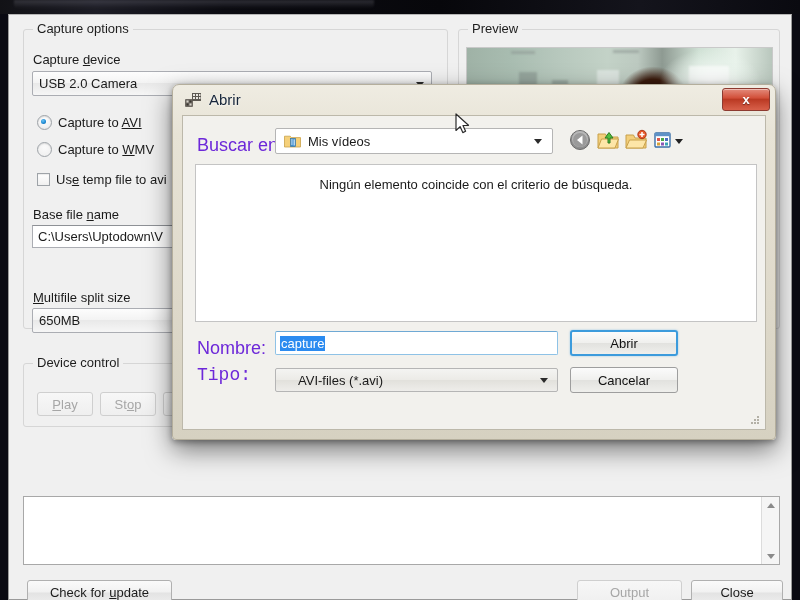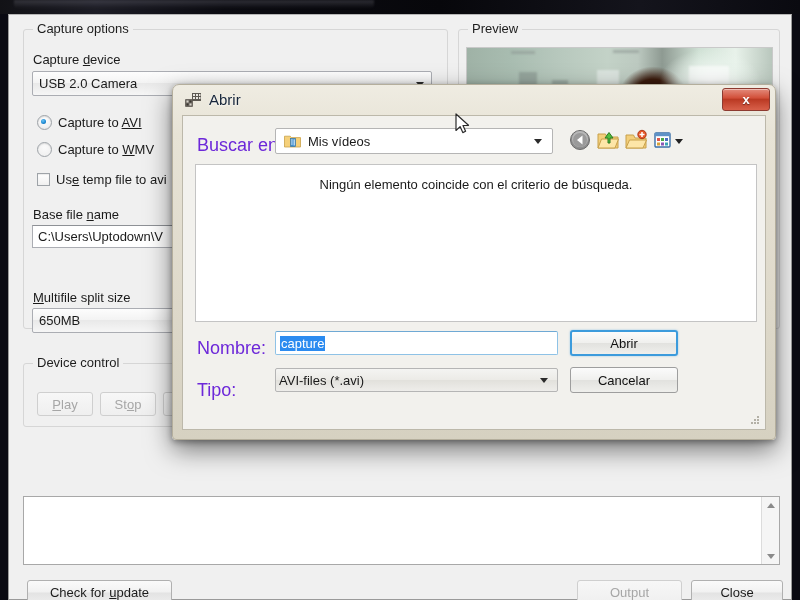--- a/index.html
+++ b/index.html
@@ -252,21 +252,21 @@
     font-size: 13px;
   }
   .sel-text {
     background: #2b8bf0; color: #ffffff; padding: 0 1px;
   }
   .dlg-combo {
     position: absolute; box-sizing: border-box;
     border: 1px solid #b5b5b5; border-radius: 2px;
     background: linear-gradient(180deg,#f4f4f2 0%,#ecebe7 48%,#e2e1dc 52%,#eeedea 100%);
     display: flex; align-items: center;
-    padding-left: 3px; font-size: 13px; color: #1a1a1a;
+    padding-left: 22px; font-size: 13px; color: #1a1a1a;
   }
   .dlg-combo .arrow {
     position: absolute; right: 9px; top: 50%; margin-top: -2px;
     width:0;height:0;border-left:4px solid transparent;border-right:4px solid transparent;border-top:5px solid #2b2b2b;
   }
   .dlg-btn {
     position: absolute; box-sizing: border-box;
     border: 1px solid #9e9e9e; border-radius: 3px;
     background: linear-gradient(180deg,#fbfbfb 0%,#f0f0ee 48%,#e2e2df 52%,#efefec 100%);
     font-size: 13px; color: #111111;
@@ -467,21 +467,21 @@
       </div>
 
       <div class="dlg-label" style="left:14px; top:222px;">Nombre:</div>
       <div class="dlg-textbox" style="left:92px; top:215px; width:283px; height:24px;">
         <span class="sel-text">capture</span>
       </div>
       <div class="dlg-btn default" style="left:387px; top:214px; width:108px; height:26px;">
         <span>Abrir</span>
       </div>
 
-      <div class="dlg-label" style="left:14px; top:264px;">Tipo:</div>
+      <div class="dlg-label" style="left:14px; top:249px;font-family:Liberation Mono, monospace;">Tipo:</div>
       <div class="dlg-combo" style="left:92px; top:252px; width:283px; height:24px;">
         <span>AVI-files (*.avi)</span>
         <span class="arrow"></span>
       </div>
       <div class="dlg-btn" style="left:387px; top:251px; width:108px; height:26px;">
         <span>Cancelar</span>
       </div>
 
       <div class="grip">
         <i style="left:8px; top:2px;"></i>

